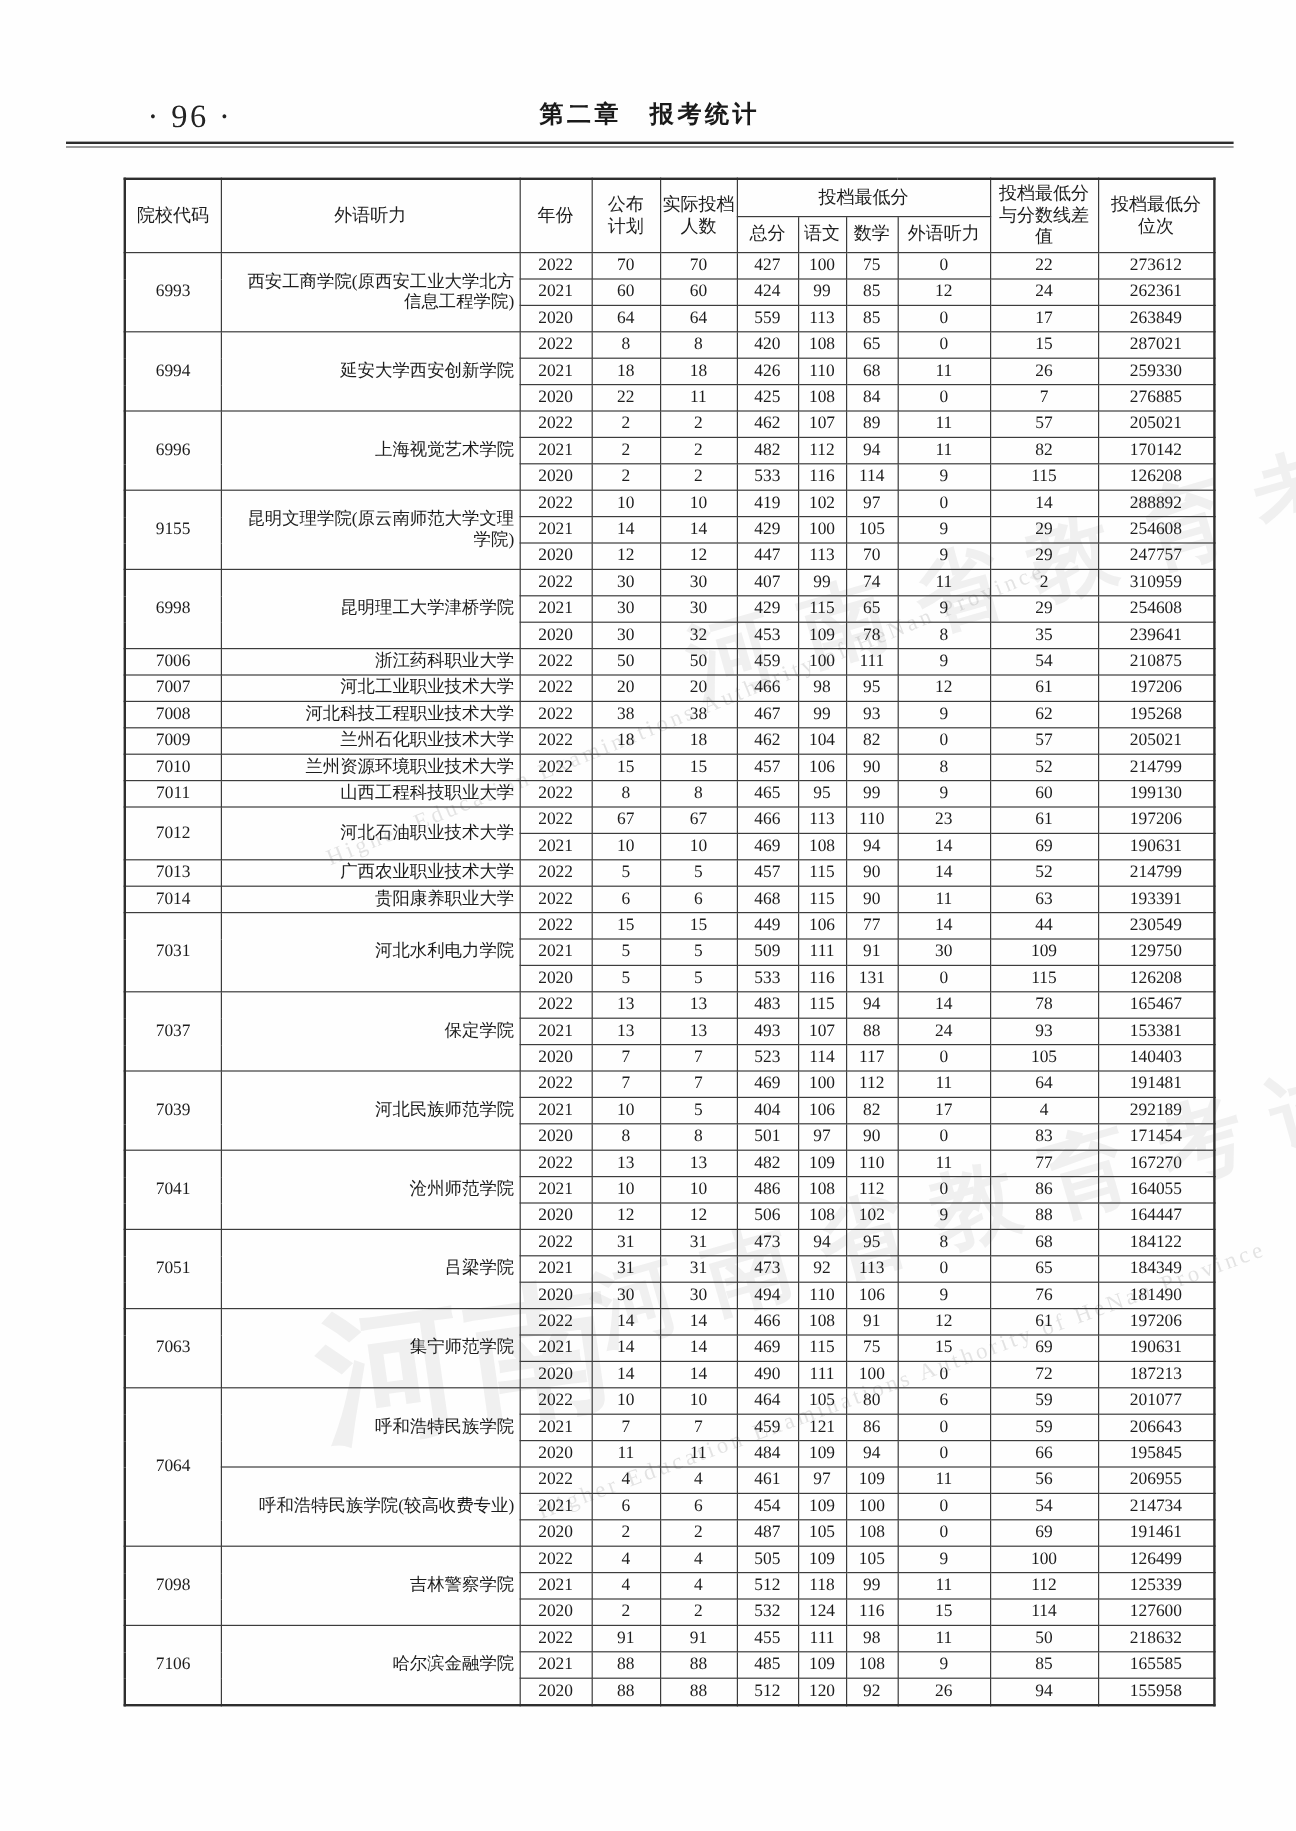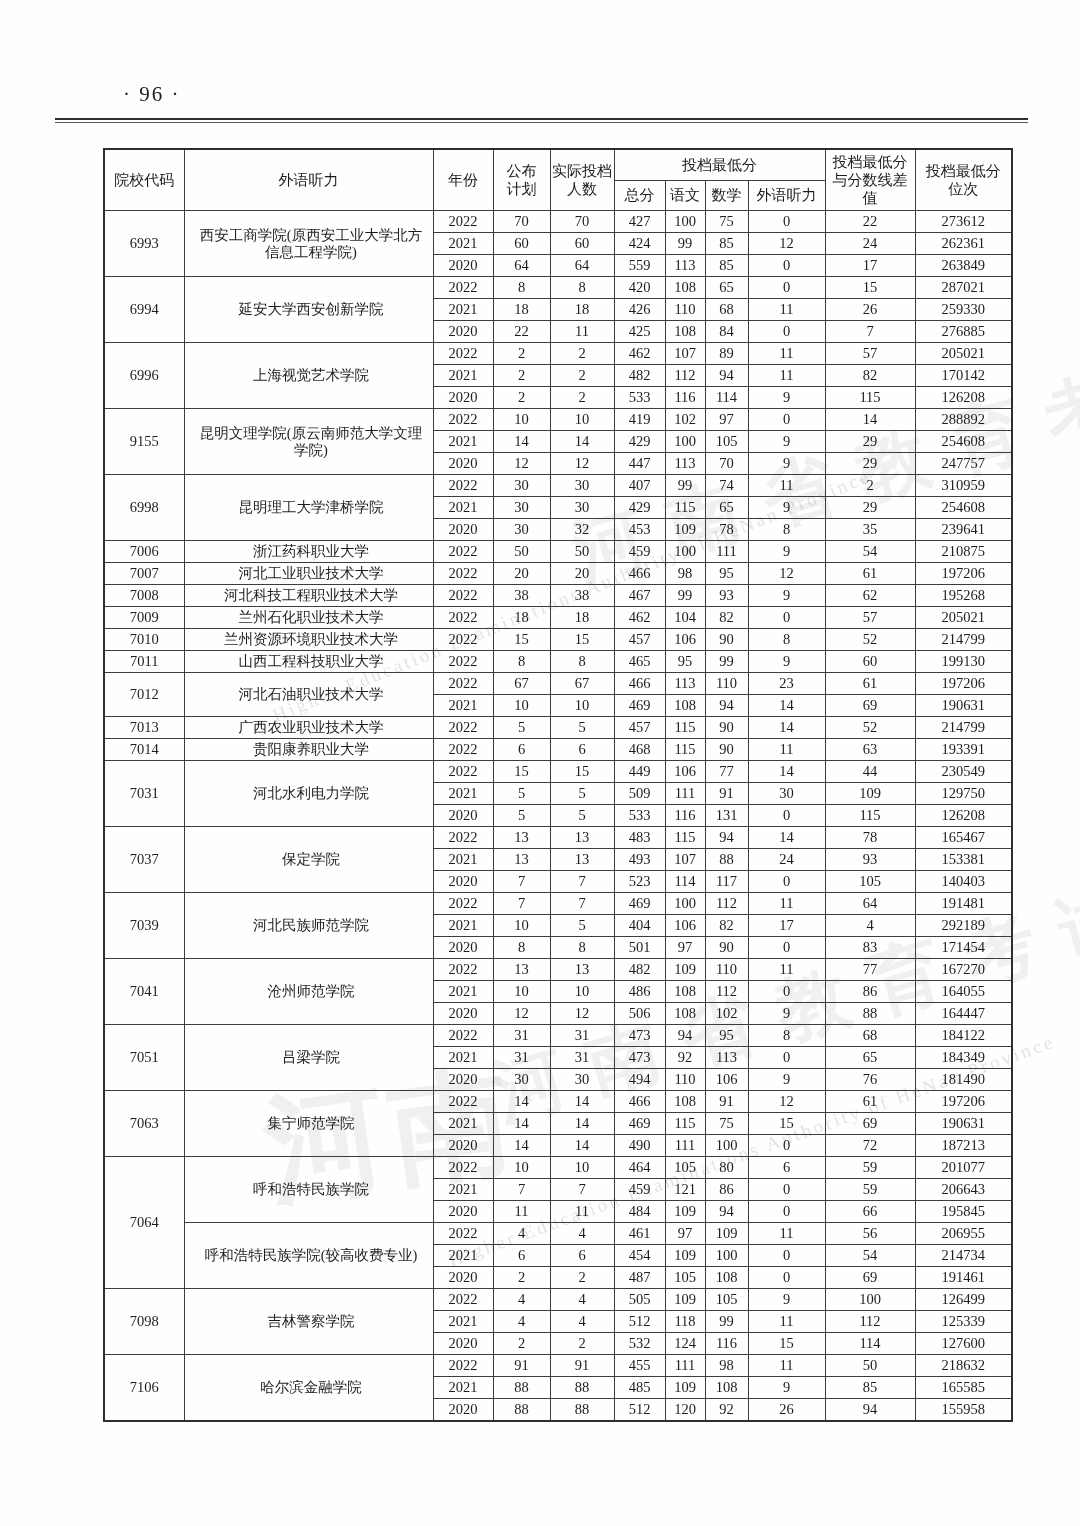--- a/index.html
+++ b/index.html
@@ -17,21 +17,21 @@
   }
   
   .page-header {
     position: absolute;
     top: 80px; left: 55px; right: 52px;
     height: 34px;
   }
   .page-num {
     position: absolute;
     left: 68px; top: 2px;
-    font-size: 21px;
+    font-size: 27px;
     letter-spacing: 2px;
     color: #222;
   }
   .chapter-title {
     position: absolute;
     left: 0; right: 0;
     text-align: center;
     top: 2px;
     font-size: 20px;
     font-weight: bold;
@@ -76,34 +76,35 @@
     color: #1d1d1d;
   }
   table.stats { border: 2px solid #2e2e2e; }
   table.stats thead th {
     white-space: pre-line;
     line-height: 18px;
     padding: 3px 1px;
     font-size: 15px;
   }
   table.stats td.name {
-    text-align: center;
+    text-align: right;
     padding-left: 9px;
     padding-right: 4px;
   }
   table.stats td.num, table.stats td.code { font-family: "Liberation Serif", "DejaVu Serif", serif; }
   tbody tr { height: 22px; }
 </style>
 </head>
 <body>
 
 <div class="page">
 
   <div class="page-header">
     <span class="page-num">· 96 ·</span>
+    <span class="chapter-title">第二章　报考统计</span>
   </div>
   <div class="header-rule"></div>
 
   <div class="wm wm-cn" id="wm1">河南省教育考试院</div>
   <div class="wm wm-cn" id="wm2">河南省教育考试院</div>
   <div class="wm wm-en" id="wm-en1">Higher Education Examinations Authority of HeNan Province</div>
   <div class="wm wm-en" id="wm-en2">Higher Education Examinations Authority of HeNan Province</div>
   <div class="wm wm-logo" id="wm-logo">河南</div>
 
   <table class="stats">

